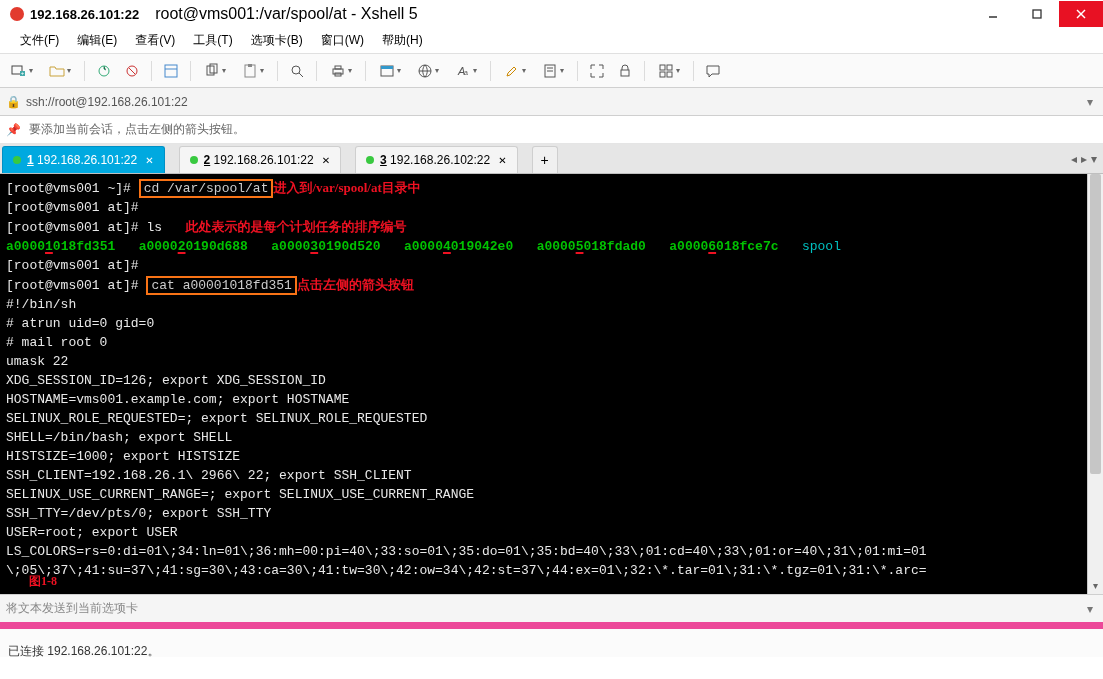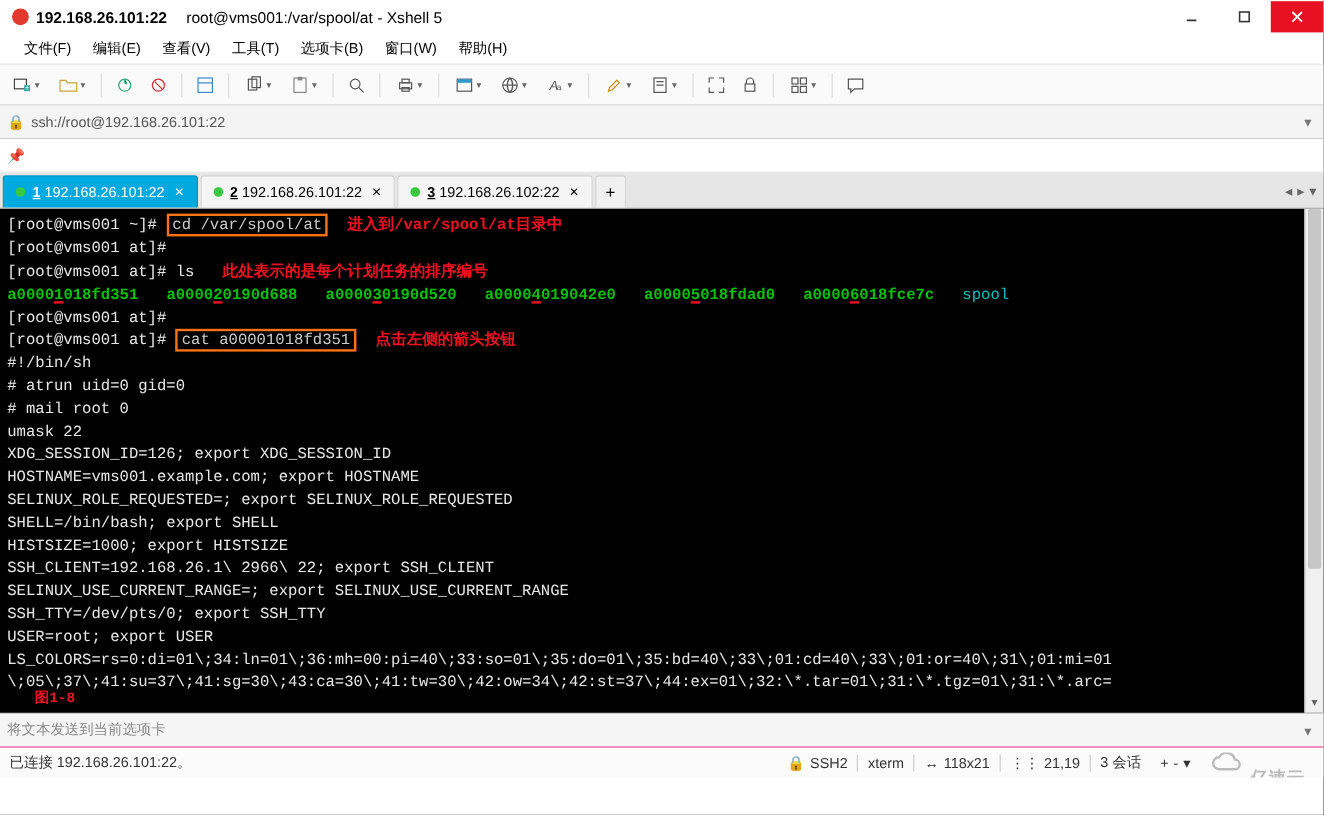--- a/index.html
+++ b/index.html
@@ -1,63 +1,63 @@
 <!DOCTYPE html>
 <html><head>
 <meta charset="utf-8">
 <style>
   * { box-sizing: border-box; }
   body { margin:0; font-family: "Microsoft YaHei", Arial, sans-serif; font-size:12px; background:#fff; width:1103px; }
   .titlebar { display:flex; align-items:center; height:28px; padding:0 0 0 4px; background:#fff; }
   .titlebar .dot-logo { width:14px; height:14px; border-radius:50%; background:#e23b2e; margin:0 6px; }
   .titlebar .title-main { font-weight:bold; font-size:13px; }
-  .titlebar .title-sub { margin-left:16px; font-size:13px; color:#000; }
+  .titlebar .title-sub { margin-left:16px; font-size:16px; color:#000; }
   .titlebar .spacer { flex:1; }
   .winbtn { width:44px; height:26px; display:flex; align-items:center; justify-content:center; }
   .winbtn.close { background:#e81123; color:#fff; }
   .winbtn svg { width:12px; height:12px; }
   .menubar { display:flex; align-items:center; height:26px; padding:0 4px; border-bottom:1px solid #e0e0e0; gap:2px;}
   .menubar .menu-item { padding:3px 8px; cursor:default; }
   .toolbar { display:flex; align-items:center; height:34px; padding:0 4px; border-bottom:1px solid #d0d0d0; gap:2px; background:#fafafa;}
   .toolbar .tbtn { display:flex; align-items:center; justify-content:center; width:26px; height:26px; color:#555; position:relative;}
   .toolbar .tbtn.dd { width:36px; }
   .toolbar .tbtn.dd::after { content:"▾"; font-size:8px; margin-left:2px; color:#666; }
   .toolbar .sep { width:1px; height:20px; background:#dcdcdc; margin:0 4px; }
   .toolbar svg { width:16px; height:16px; }
   .addr-bar { display:flex; align-items:center; height:28px; padding:0 6px; background:#f4f4f4; border-bottom:1px solid #cfcfcf; color:#555;}
   .addr-bar .lock { width:14px; text-align:center; margin-right:6px; }
   .addr-bar .dd-end { margin-left:auto; color:#777; padding:0 4px;}
   .hint-bar { display:flex; align-items:center; height:28px; padding:0 6px; background:#fff; border-bottom:1px solid #e5e5e5; color:#666;}
   .hint-bar .pin { margin-right:8px; }
   .tabbar { display:flex; align-items:stretch; height:30px; background:#e6e6e6; border-bottom:1px solid #bfbfbf; padding-left:2px;}
-  .tab { display:flex; align-items:center; padding:0 10px; background:#f5f5f5; border:1px solid #cfcfcf; border-bottom:none; margin-right:2px; margin-top:2px; border-radius:3px 3px 0 0; min-width:160px; position:relative;}
+  .tab { display:flex; align-items:center; padding:0 10px; background:#f5f5f5; border:1px solid #cfcfcf; border-bottom:none; margin-right:14px; margin-top:2px; border-radius:3px 3px 0 0; min-width:160px; position:relative;}
   .tab.active { background:#00a9e0; color:#fff; border-color:#0090c5;}
   .tab .dot { width:8px; height:8px; border-radius:50%; background:#39c940; margin-right:6px; flex:0 0 auto;}
   .tab .tab-label {flex:1; white-space:nowrap; overflow:hidden;}
   .tab .tab-label b { text-decoration:underline; }
   .tab .tab-close { margin-left:8px; font-size:10px; }
   .tab.add { min-width:26px; width:26px; justify-content:center; font-size:14px; background:#f0f0f0;}
   .tabbar .nav { margin-left:auto; display:flex; align-items:center; padding:0 6px; gap:4px; color:#666;}
   .terminal-wrap { position:relative; }
   .terminal { background:#000; color:#ccc; font-family: "Consolas","Courier New",monospace; font-size:13px; line-height:19px; padding:4px 6px; min-height:420px; white-space:pre; overflow:hidden; }
   .terminal .green { color:#00c200;font-weight:bold; }
   .terminal .cyan  { color:#00c0c0; }
   .terminal .white { color:#e8e8e8; }
   .redbox { border:2px solid #f97316; padding:0 3px; color:#ccc; }
-  .annot { color:#e12; font-weight:bold; margin-left:16px; font-family:Liberation Mono, monospace; }
+  .annot { color:#e12; font-weight:bold; font-family:Liberation Serif, serif; }
   .annot2 { color:#e12; font-weight:bold; font-family:Liberation Serif, serif; }
   .uline { text-decoration:underline; text-decoration-color:#e12; text-decoration-thickness:2px; text-underline-offset:2px;}
   .term-scroll { position:absolute; right:0; top:0; width:16px; bottom:0; background:#f0f0f0; border-left:1px solid #c9c9c9;}
   .term-scroll .thumb { position:absolute; top:0; left:2px; right:2px; height:300px; background:#c6c6c6; border-radius:2px;}
   .term-scroll .arrow { position:absolute; left:0; right:0; height:16px; text-align:center; color:#666; font-size:10px; line-height:16px;}
   .term-scroll .arrow.up { top:0; } .term-scroll .arrow.down { bottom:0; }
-  .fig-label { position:absolute; left:6px; bottom:4px; color:#e12; font-weight:bold; font-family:Liberation Mono, monospace;padding-left:23px;}
+  .fig-label { position:absolute; left:6px; bottom:4px; color:#e12; font-weight:bold; font-family:Liberation Serif, serif;padding-left:23px;}
   .send-bar { display:flex; align-items:center; height:28px; background:#f5f5f5; border-top:1px solid #cfcfcf; padding:0 6px; color:#888;}
   .send-bar .dd-end { margin-left:auto; color:#777; padding:0 4px;}
-  .status-bar { display:flex; align-items:center; height:26px; background:#fbfbfb; border-top:1px solid #ec4899; padding:1px 8px; color:#333; font-size:12px;}
+  .status-bar { display:flex; align-items:flex-start; height:26px; background:#fbfbfb; border-top:7px solid #ec4899; padding:14px 8px; color:#333; font-size:12px;}
   .status-bar .sect { display:flex; align-items:center; gap:4px; padding:0 8px; }
   .status-bar .sep { width:1px; height:14px; background:#ccc; }
   .status-bar .right { margin-left:auto; display:flex; align-items:center; }
   .watermark { color:#bbb; font-weight:bold; font-size:15px;margin-top:26px; }
   .cloud { display:inline-block; width:30px; height:18px; }
 </style>
 </head>
 <body>
 
 <div class="titlebar">
@@ -217,20 +217,21 @@
 </div>
 
 <div class="addr-bar">
   <span class="lock">🔒</span>
   <span>ssh://root@192.168.26.101:22</span>
   <span class="dd-end">▾</span>
 </div>
 
 <div class="hint-bar">
   <span class="pin">📌</span>
+  <span>要添加当前会话，点击左侧的箭头按钮。</span>
 </div>
 
 <div class="tabbar">
   <div class="tab active">
     <span class="dot"></span>
     <span class="tab-label"><b>1</b> <span>192.168.26.101:22</span></span>
     <span class="tab-close">✕</span>
   </div>
   <div class="tab">
     <span class="dot"></span>

